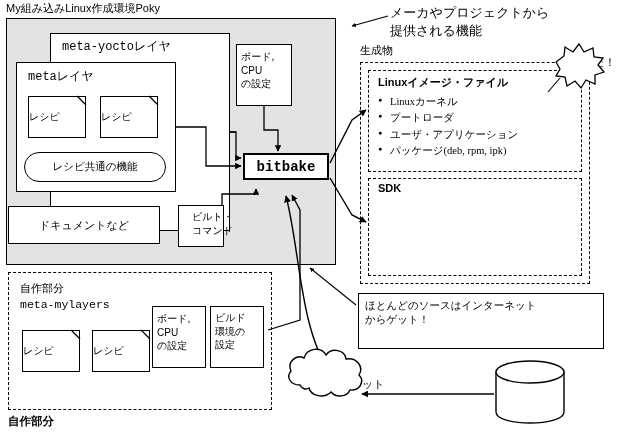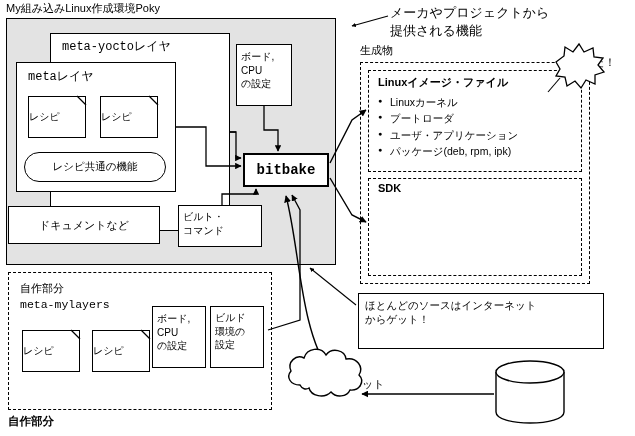--- a/index.html
+++ b/index.html
@@ -71,30 +71,30 @@
     display: flex; align-items: center; justify-content: center;
   }
 
   #board-cpu-box {
     left: 236px; top: 44px; width: 56px; height: 62px;
     border: 1.4px solid #000; background: #ffffff;
     font-size: 10px; padding: 5px 4px; line-height: 1.35;
   }
 
   #bitbake {
-    left: 243px; top: 153px; width: 86px; height: 34px;
+    left: 243px; top: 153px; width: 86px; height: 27px;
     border: 2px solid #000; background: #ffffff;
     font-size: 14px; font-weight: bold;
     display: flex; align-items: center; justify-content: center;
   }
 
   #build-cmd-box {
-    left: 178px; top: 205px; width: 84px; height: 42px;
+    left: 178px; top: 205px; width: 46px; height: 42px;
     border: 1.4px solid #000; background: #ffffff;
-    font-size: 10px; padding: 4px 4px; line-height: 1.35;
+    font-size: 10px; padding: 4px 13px; line-height: 1.35;
   }
 
   
   #seibutsu-label { left: 360px; top: 44px; font-size: 11px; }
 
   #outputs-box {
     left: 360px; top: 62px; width: 230px; height: 222px;
     border: 1.4px dashed #000; background: #ffffff;
   }
   #linux-image-box {
@@ -104,21 +104,21 @@
   #linux-image-title { left: 378px; top: 76px; font-size: 11px; font-weight: bold; }
   #linux-image-list { left: 378px; top: 94px; font-size: 10.5px; line-height: 1.55; }
 
   #sdk-box {
     left: 368px; top: 178px; width: 214px; height: 98px;
     border: 1.2px dashed #000; background: #ffffff;
   }
   #sdk-title { left: 378px; top: 182px; font-size: 11px; font-weight: bold; }
   #sdk-list { left: 378px; top: 200px; font-size: 10.5px; line-height: 1.5; }
 
-  .bullets { list-style: none; margin: 0; padding: 0; }
+  .bullets { list-style: none; margin: 0; padding: 0; font-family: Liberation Serif, serif; }
   .bullets li { position: relative; padding-left: 12px; white-space: pre; }
   .bullets li::before {
     content: "\25CF";
     position: absolute; left: 0; top: 0; font-size: 7px; line-height: 1.9;
   }
   .bullets li.cont::before { content: ""; }
 
   
   #callout-top {
     left: 390px; top: 4px; font-size: 13px; line-height: 1.35;

